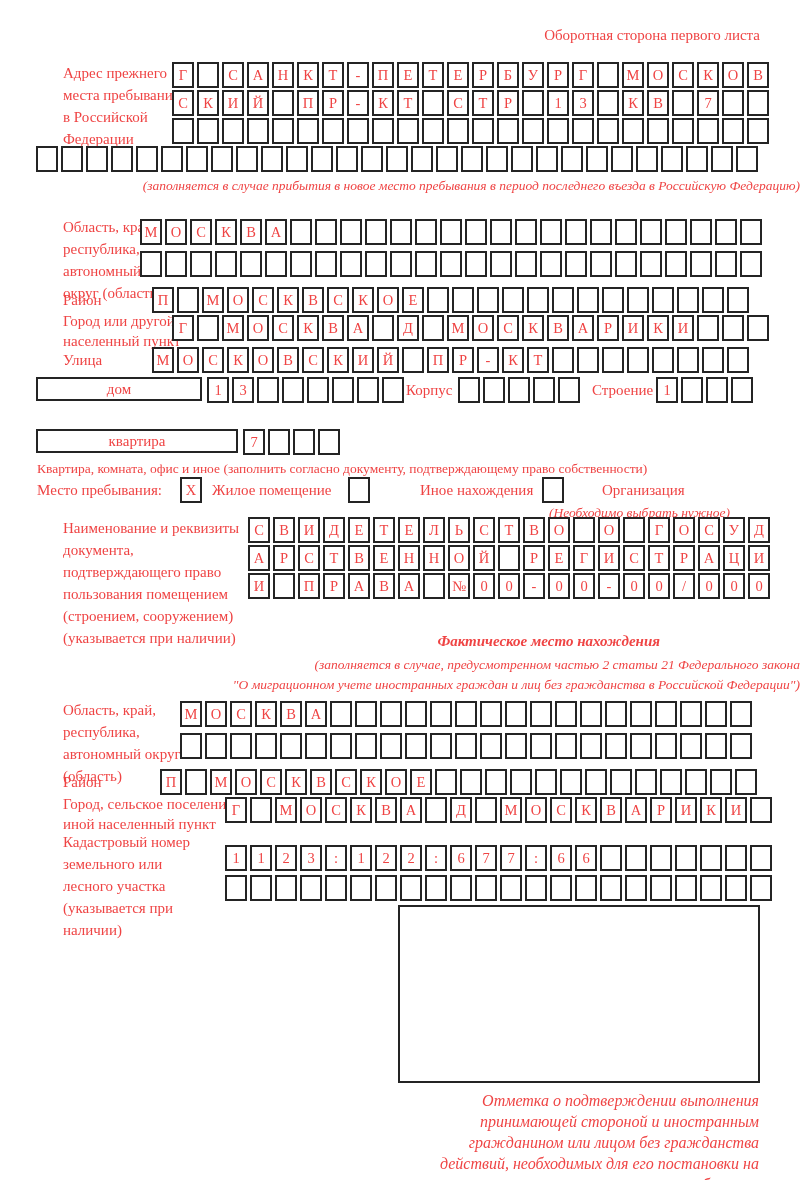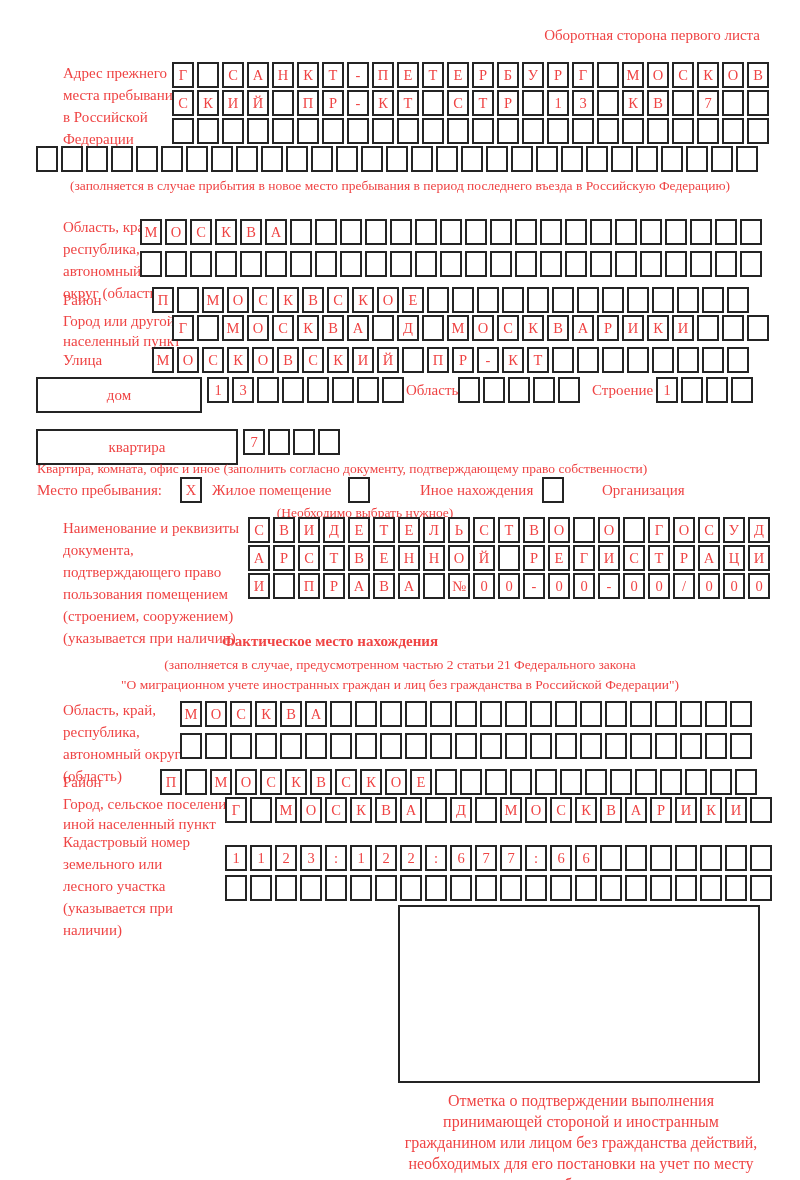--- a/index.html
+++ b/index.html
@@ -2,33 +2,33 @@
 <html><head>
 <meta charset="utf-8">
 <style>
   html,body{margin:0;padding:0;background:#fff;}
   .page{
     position:relative;width:800px;height:1180px;background:#fff;
     font-family:"Liberation Serif","DejaVu Serif",serif;color:#ef4444;overflow:hidden;
   }
   .t{position:absolute;font-size:15px;line-height:22px;}
   .small{font-size:13.5px;line-height:18px;}
-  .center{text-align:center;}
+  .center{text-align:right;font-style:italic;}
   .right{text-align:right;}
   .bold{font-weight:bold;}
   .title{font-size:16px;font-weight:bold;}
   .cellrow{position:absolute;display:flex;gap:3px;}
   .cell{
     box-sizing:border-box;flex:0 0 auto;width:22px;height:26px;
     border:2px solid #242424;background:#fff;
     display:flex;align-items:center;justify-content:center;
     font-size:14.5px;line-height:1;
   }
   .widebox{
-    position:absolute;box-sizing:border-box;border:2px solid #242424;height:36px;
+    position:absolute;box-sizing:border-box;border:2px solid #242424;height:24px;
     display:flex;align-items:center;justify-content:center;font-size:15px;background:#fff;
   }
   .stampbox{position:absolute;box-sizing:border-box;border:2px solid #242424;background:#fff;}
 </style>
 </head>
 <body>
 
 <div class="page">
 
   <div class="t right" style="top:24px;left:400px;width:360px;">Оборотная сторона первого листа</div>
@@ -290,21 +290,21 @@
   <div class="cellrow" style="top:377px;left:207px;">
       <span class="cell">1</span>
       <span class="cell">3</span>
       <span class="cell"></span>
       <span class="cell"></span>
       <span class="cell"></span>
       <span class="cell"></span>
       <span class="cell"></span>
       <span class="cell"></span>
     </div>
-  <div class="t" style="top:379px;left:406px;">Область</div>
+  <div class="t" style="top:379px;left:406px;">Корпус</div>
   <div class="cellrow" style="top:377px;left:458px;">
       <span class="cell"></span>
       <span class="cell"></span>
       <span class="cell"></span>
       <span class="cell"></span>
       <span class="cell"></span>
     </div>
   <div class="t" style="top:379px;left:592px;">Строение</div>
   <div class="cellrow" style="top:377px;left:656px;">
       <span class="cell">1</span>

